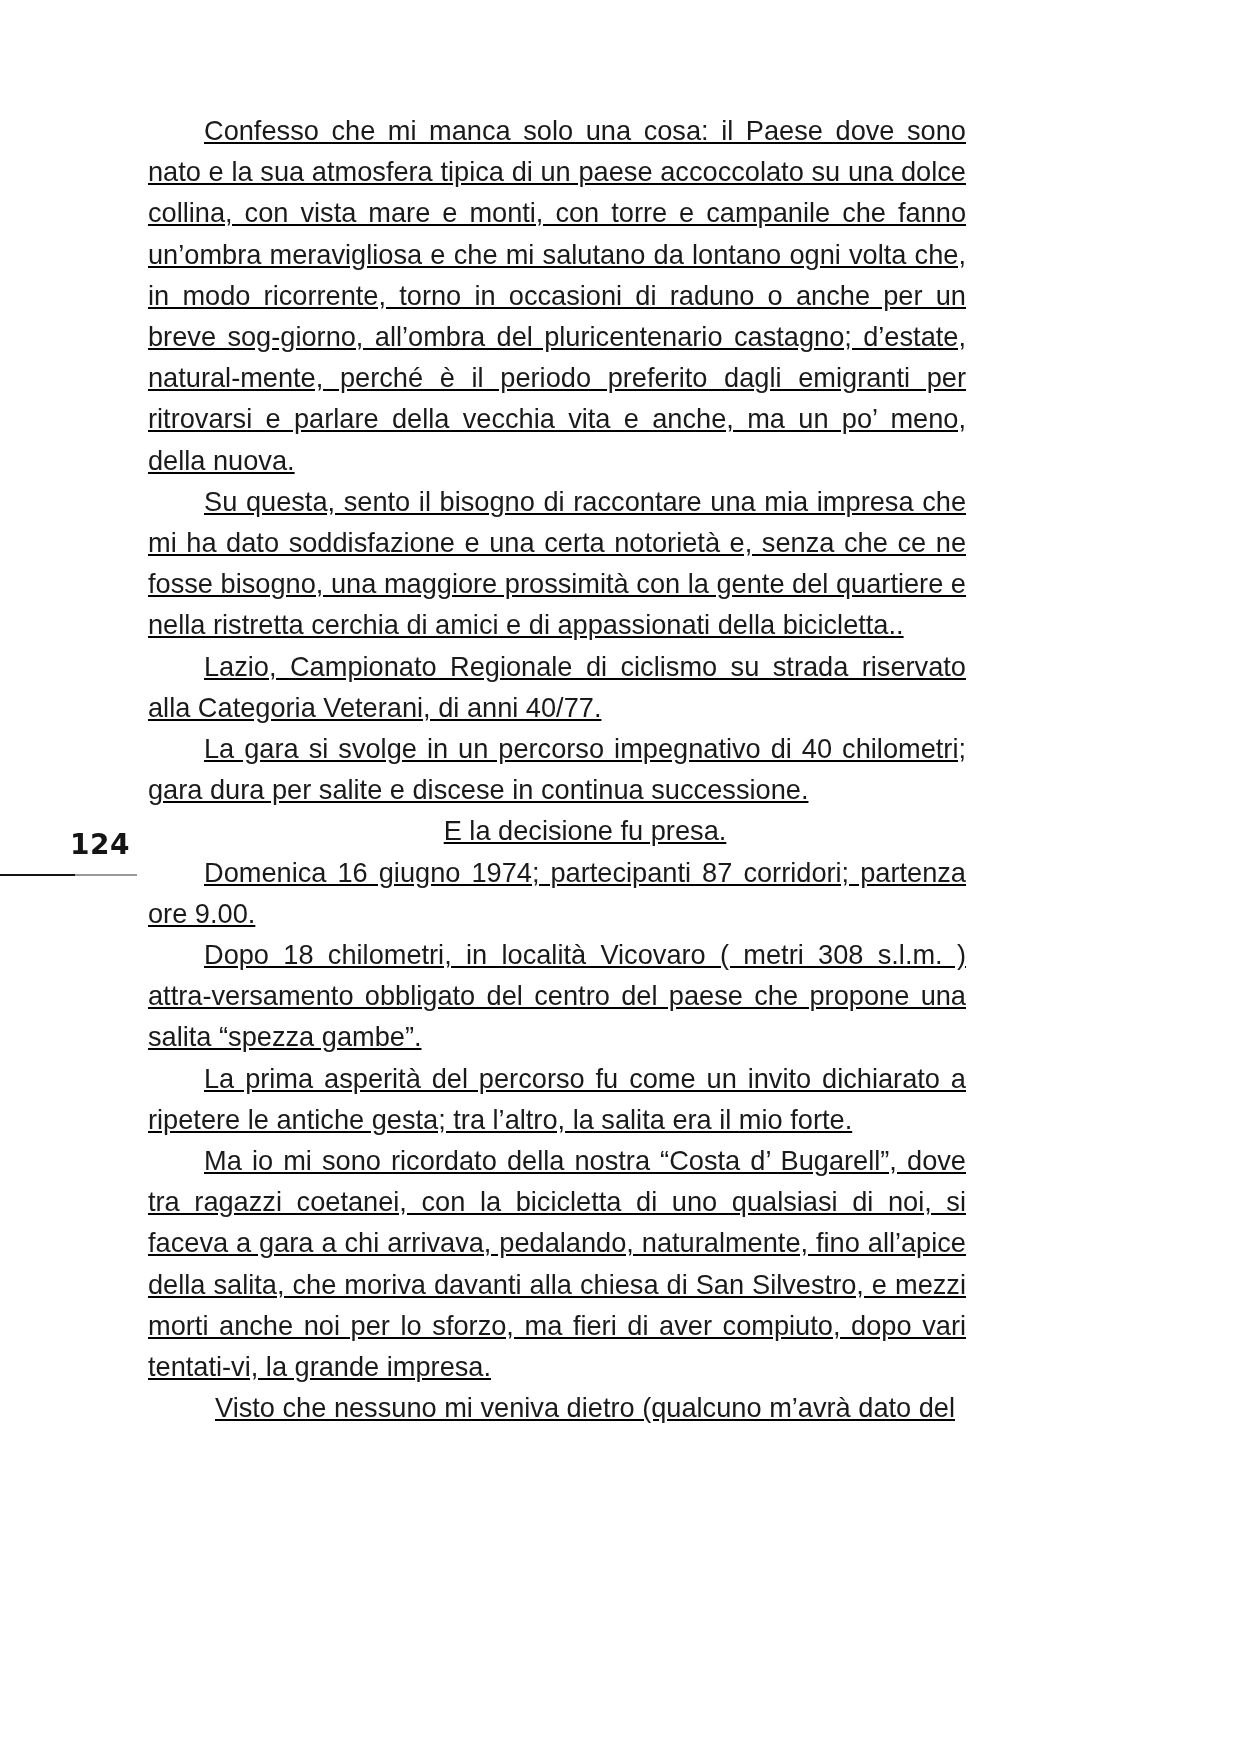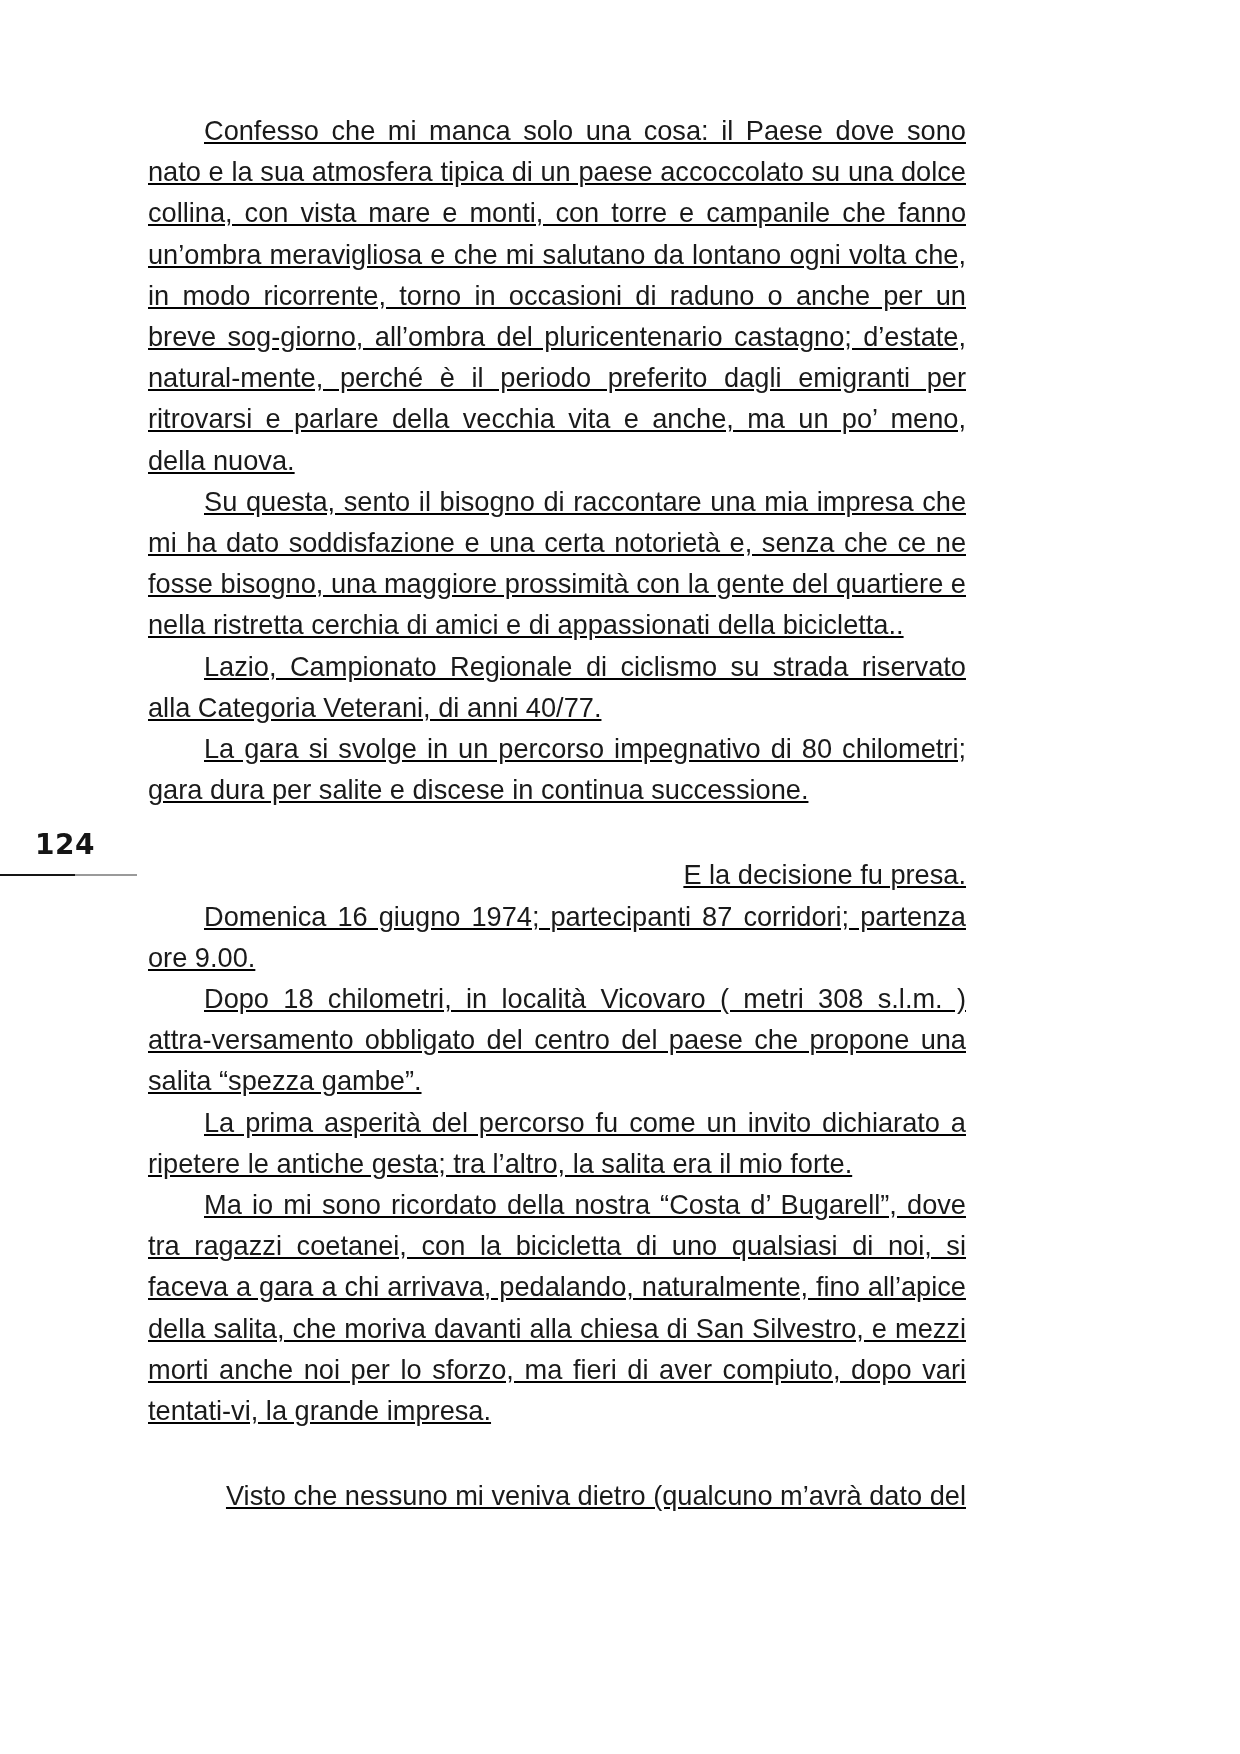--- a/index.html
+++ b/index.html
@@ -25,21 +25,21 @@
     top: 826px;
     width: 137px;
     height: 60px;
   }
   .folio-number {
     font-family: "DejaVu Sans", sans-serif;
     font-weight: bold;
     font-size: 28px;
     letter-spacing: 0.5px;
     color: #151515;
-    text-align: center;
+    text-align: right;
     padding-right: 7px;
     line-height: 38px;
     white-space: nowrap;
   }
   .folio-rule {
     position: absolute;
     left: 0;
     top: 48px;
     width: 137px;
     height: 2px;
@@ -61,39 +61,38 @@
     line-height: 41.2px;
     color: #1a1a1a;
     text-align: justify;
     text-justify: inter-word;
     text-indent: 56px;
     -webkit-font-smoothing: antialiased;
     font-stretch: condensed;
     transform-origin: left top;
   }
   .para.last-ragged {
-    text-align: right;
-    margin-top: 44px;
+    text-align: center;
   }
 </style>
 </head>
 <body>
 
 <div class="page">
 
   <div class="folio-block">
     <div class="folio-number">124</div>
     <div class="folio-rule"></div>
   </div>
 
   <div class="text-column">
     <p class="para">Confesso che mi manca solo una cosa: il Paese dove sono nato e la sua atmosfera tipica di un paese accoccolato su una dolce collina, con vista mare e monti, con torre e campanile che fanno un’ombra meravigliosa e che mi salutano da lontano ogni volta che, in modo ricorrente, torno in occasioni di raduno o anche per un breve sog-giorno, all’ombra del pluricentenario castagno; d’estate, natural-mente, perché è il periodo preferito dagli emigranti per ritrovarsi e parlare della vecchia vita e anche, ma un po’ meno, della nuova.</p>
     <p class="para">Su questa, sento il bisogno di raccontare una mia impresa che mi ha dato soddisfazione e una certa notorietà e, senza che ce ne fosse bisogno, una maggiore prossimità con la gente del quartiere e nella ristretta cerchia di amici e di appassionati della bicicletta..</p>
     <p class="para">Lazio, Campionato Regionale di ciclismo su strada riservato alla Categoria Veterani, di anni 40/77.</p>
-    <p class="para">La gara si svolge in un percorso impegnativo di 80 chilometri; gara dura per salite e discese in continua successione.</p>
+    <p class="para">La gara si svolge in un percorso impegnativo di 40 chilometri; gara dura per salite e discese in continua successione.</p>
     <p class="para last-ragged">E la decisione fu presa.</p>
     <p class="para">Domenica 16 giugno 1974; partecipanti 87 corridori; partenza ore 9.00.</p>
     <p class="para">Dopo 18 chilometri, in località Vicovaro ( metri 308 s.l.m. ) attra-versamento obbligato del centro del paese che propone una salita “spezza gambe”.</p>
     <p class="para">La prima asperità del percorso fu come un invito dichiarato a ripetere le antiche gesta; tra l’altro, la salita era il mio forte.</p>
     <p class="para">Ma io mi sono ricordato della nostra “Costa d’ Bugarell”, dove tra ragazzi coetanei, con la bicicletta di uno qualsiasi di noi, si faceva a gara a chi arrivava, pedalando, naturalmente, fino all’apice della salita, che moriva davanti alla chiesa di San Silvestro, e mezzi morti anche noi per lo sforzo, ma fieri di aver compiuto, dopo vari tentati-vi, la grande impresa.</p>
     <p class="para last-ragged">Visto che nessuno mi veniva dietro (qualcuno m’avrà dato del</p>
   </div>
 
 </div>
 

